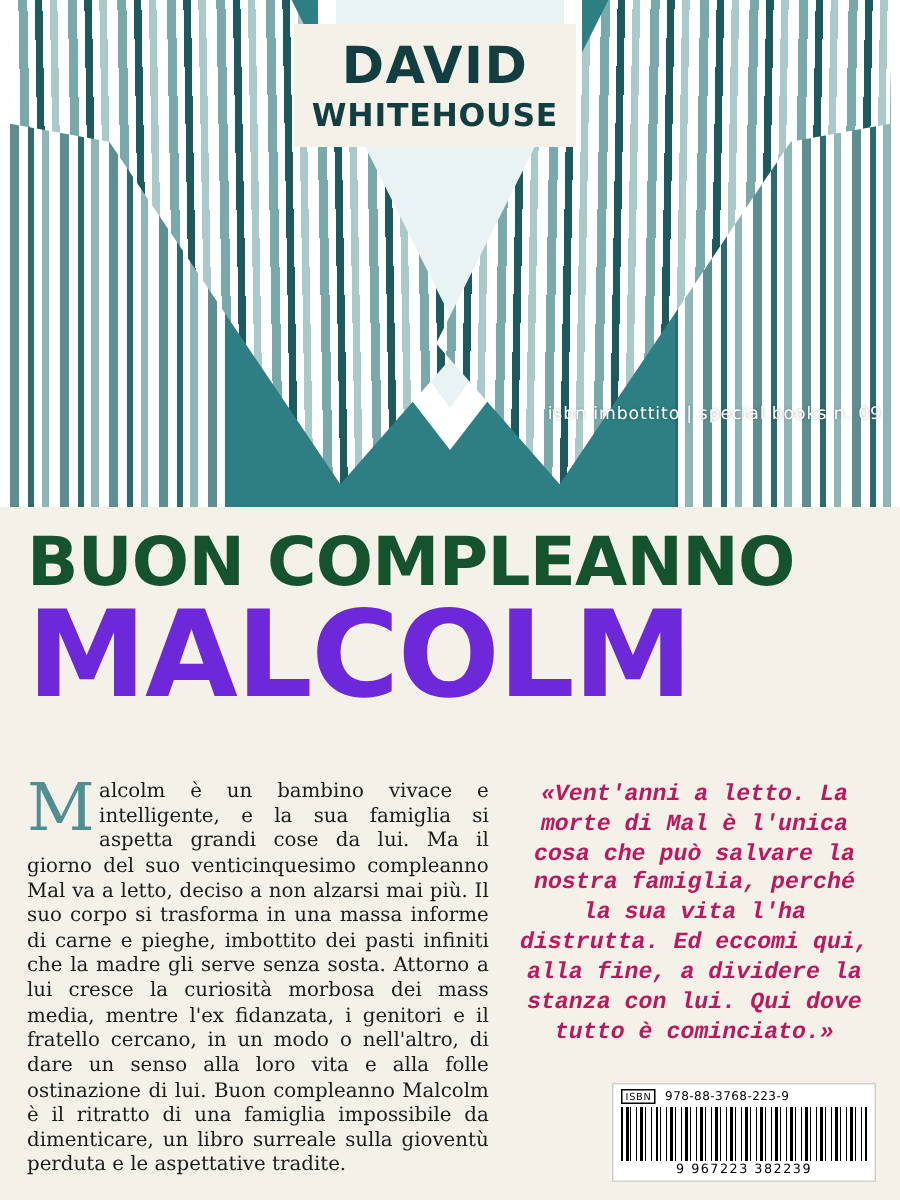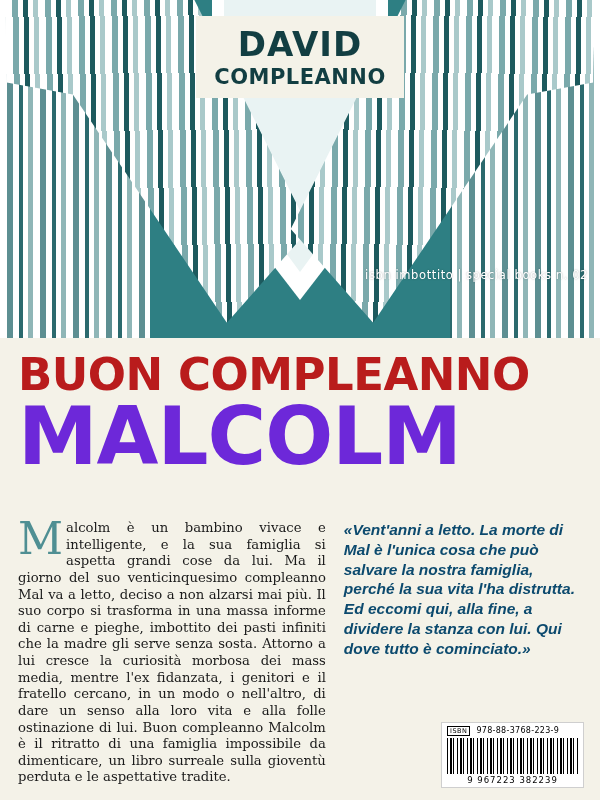--- a/index.html
+++ b/index.html
@@ -103,21 +103,21 @@
     top: 0;
     width: 152px;
     height: 272px;
     background: #e9f3f3;
     clip-path: polygon(0% 0%, 100% 0%, 100% 62%, 50% 100%, 0% 62%);
   }
   .author-plate {
     position: absolute;
     left: 196px;
     top: 16px;
-    width: 208px;
+    width: 188px;
     height: 82px;
     background: #f4f2e8;
     display: flex;
     flex-direction: column;
     align-items: center;
     justify-content: center;
   }
   .author-first {
     font-family: "DejaVu Sans", sans-serif;
     font-weight: bold;
@@ -156,21 +156,21 @@
     top: 338px;
     width: 600px;
     padding: 14px 18px 0 18px;
     box-sizing: border-box;
   }
   .title-line1 {
     font-family: "DejaVu Sans", sans-serif;
     font-weight: bold;
     font-size: 45px;
     letter-spacing: -0.5px;
-    color: #b91c1c;
+    color: #14532d;
     line-height: 1.0;
     white-space: nowrap;
   }
   .title-line2 {
     font-family: "DejaVu Sans", sans-serif;
     font-weight: bold;
     font-size: 80px;
     letter-spacing: -1px;
     color: #6d28d9;
     line-height: 0.95;
@@ -202,35 +202,35 @@
     font-family: "DejaVu Serif", serif;
     font-size: 44px;
     line-height: 34px;
     font-weight: normal;
     color: #4f8f93;
     padding: 2px 3px 0 0;
   }
   .col-left em, .col-left .ital { }
   .col-right {
     width: 246px;
-    font-family: Liberation Sans, sans-serif;
+    font-family: Liberation Mono, monospace;
     font-style: italic;
     font-weight: bold;
     font-size: 15.5px;
     line-height: 1.28;
-    color: #0c4a6e;
-    text-align: left;
+    color: #be185d;
+    text-align: center;
   }
 
   
   .barcode-box {
     position: absolute;
     right: 16px;
     bottom: 12px;
-    width: 143px;
+    width: 176px;
     height: 66px;
     background: #ffffff;
     border: 1px solid #cfcfcf;
     padding: 3px 5px 2px 5px;
     box-sizing: border-box;
   }
   .barcode-head {
     display: flex;
     align-items: baseline;
     gap: 6px;
@@ -279,25 +279,25 @@
   <div class="top-art">
     <div class="stripes"></div>
     <div class="teal-block"></div>
     <div class="placket"></div>
     <div class="placket-inner"></div>
     <div class="collar-left"></div>
     <div class="collar-right"></div>
 
     <div class="author-plate">
       <div class="author-first">DAVID</div>
-      <div class="author-last">COMPLEANNO</div>
+      <div class="author-last">WHITEHOUSE</div>
     </div>
 
     <div class="imprint">
-      <span>isbn imbottito</span><span class="sep">|</span><span>special books n. 02</span>
+      <span>isbn imbottito</span><span class="sep">|</span><span>special books n. 09</span>
     </div>
   </div>
 
   <div class="title-area">
     <div class="title-line1">BUON COMPLEANNO</div>
     <div class="title-line2">MALCOLM</div>
   </div>
 
   <div class="columns">
     <div class="col-left">

